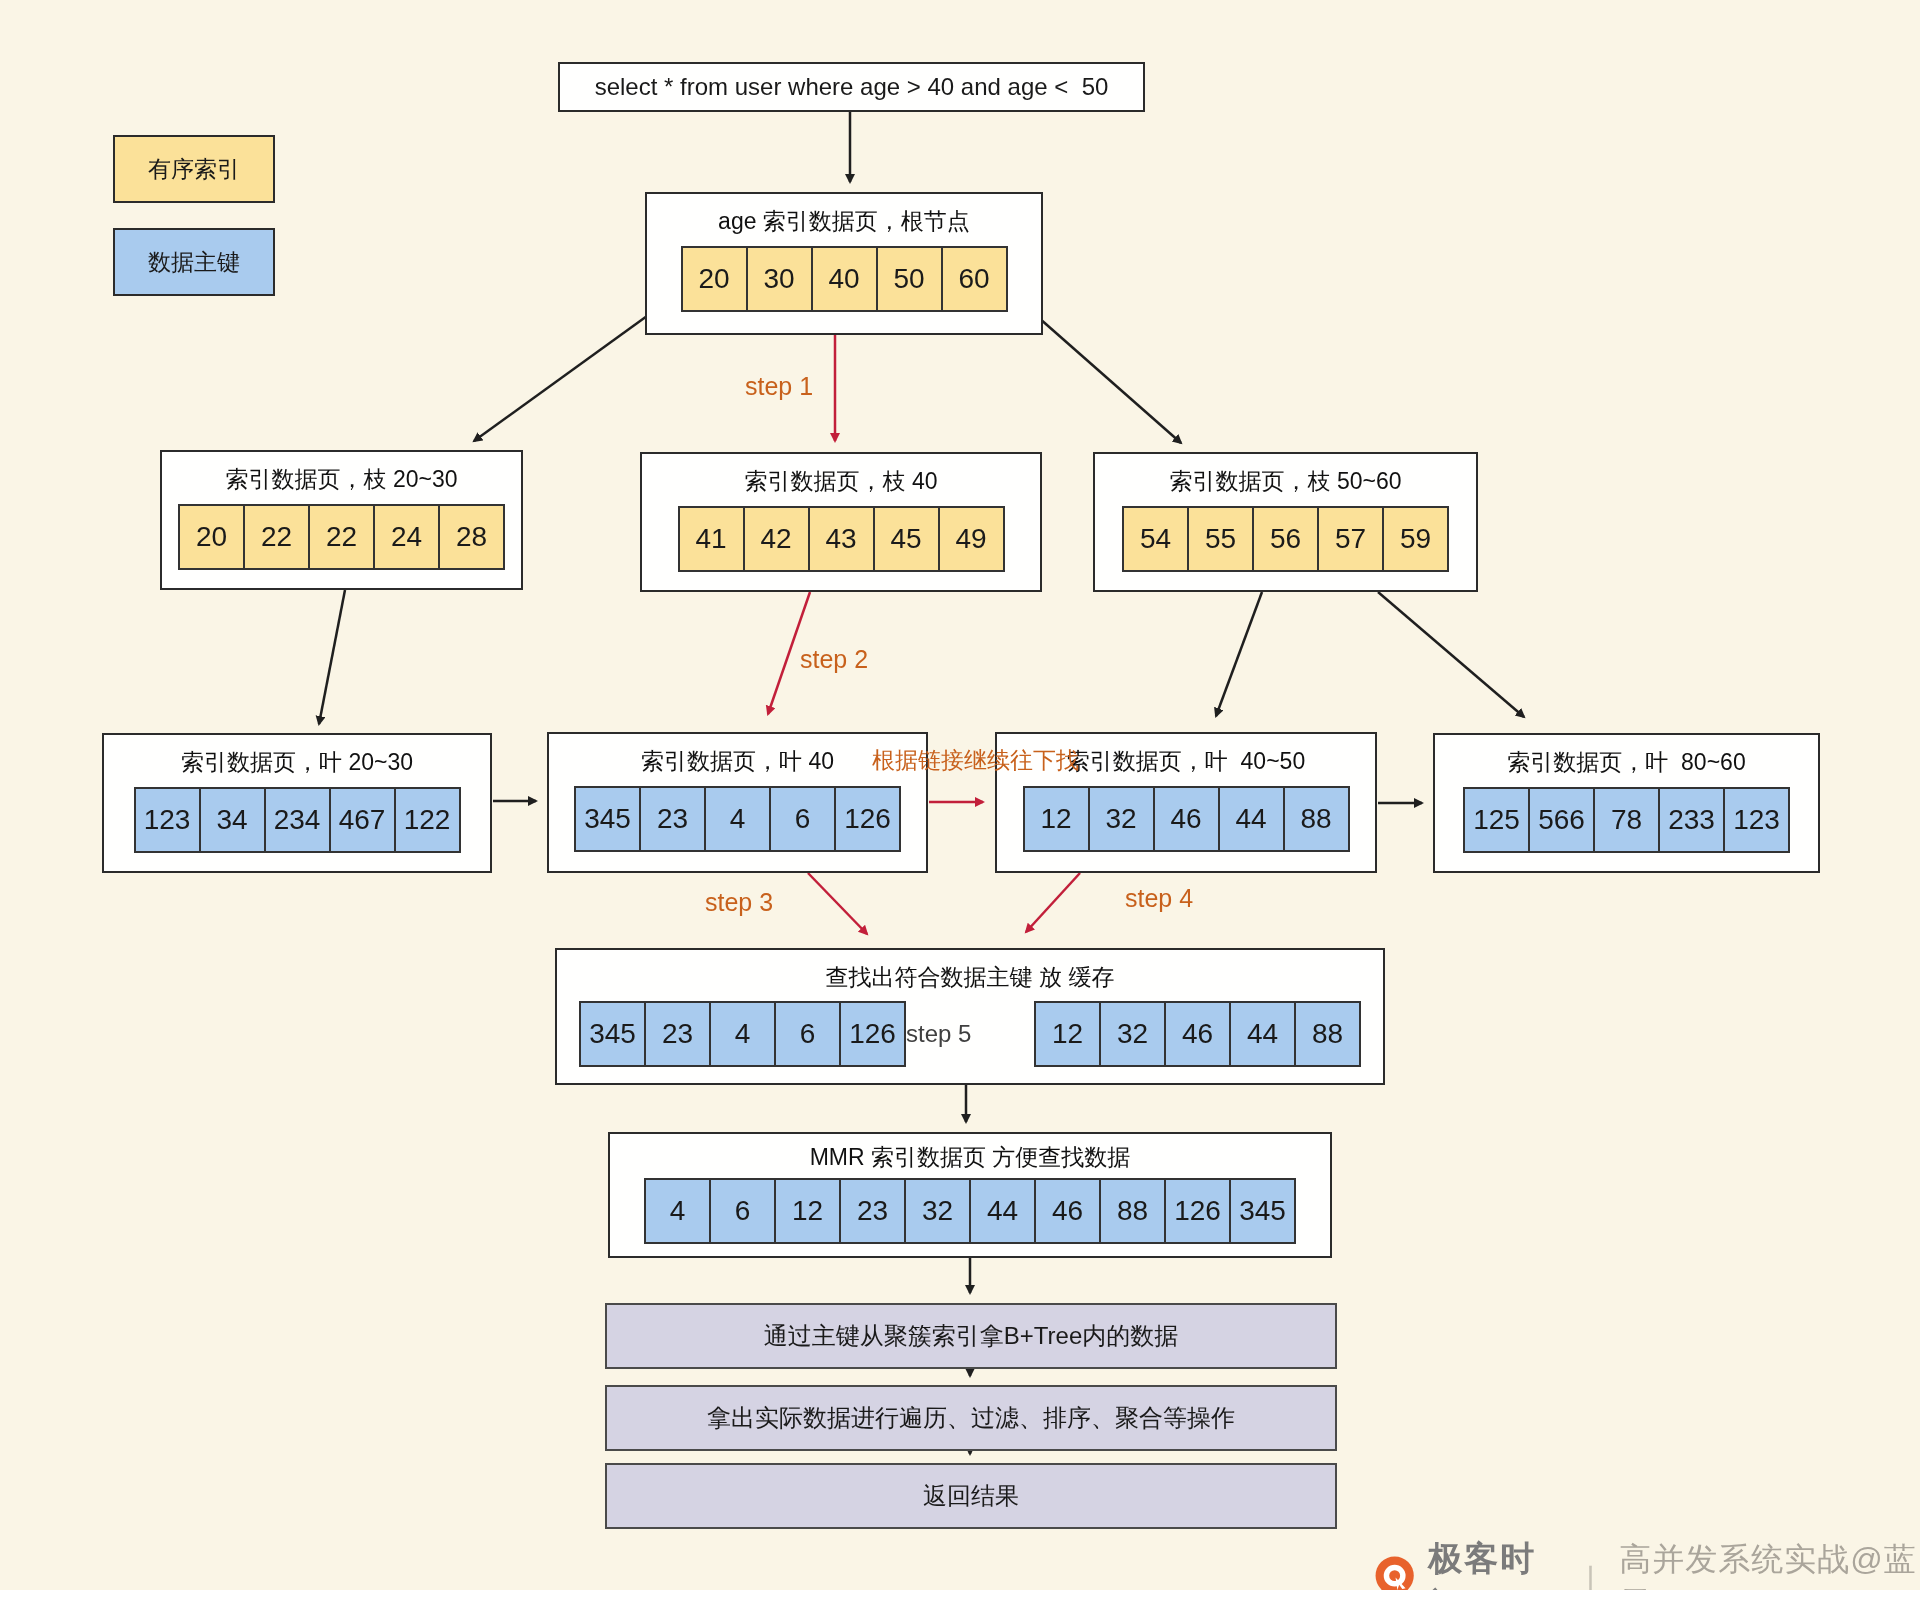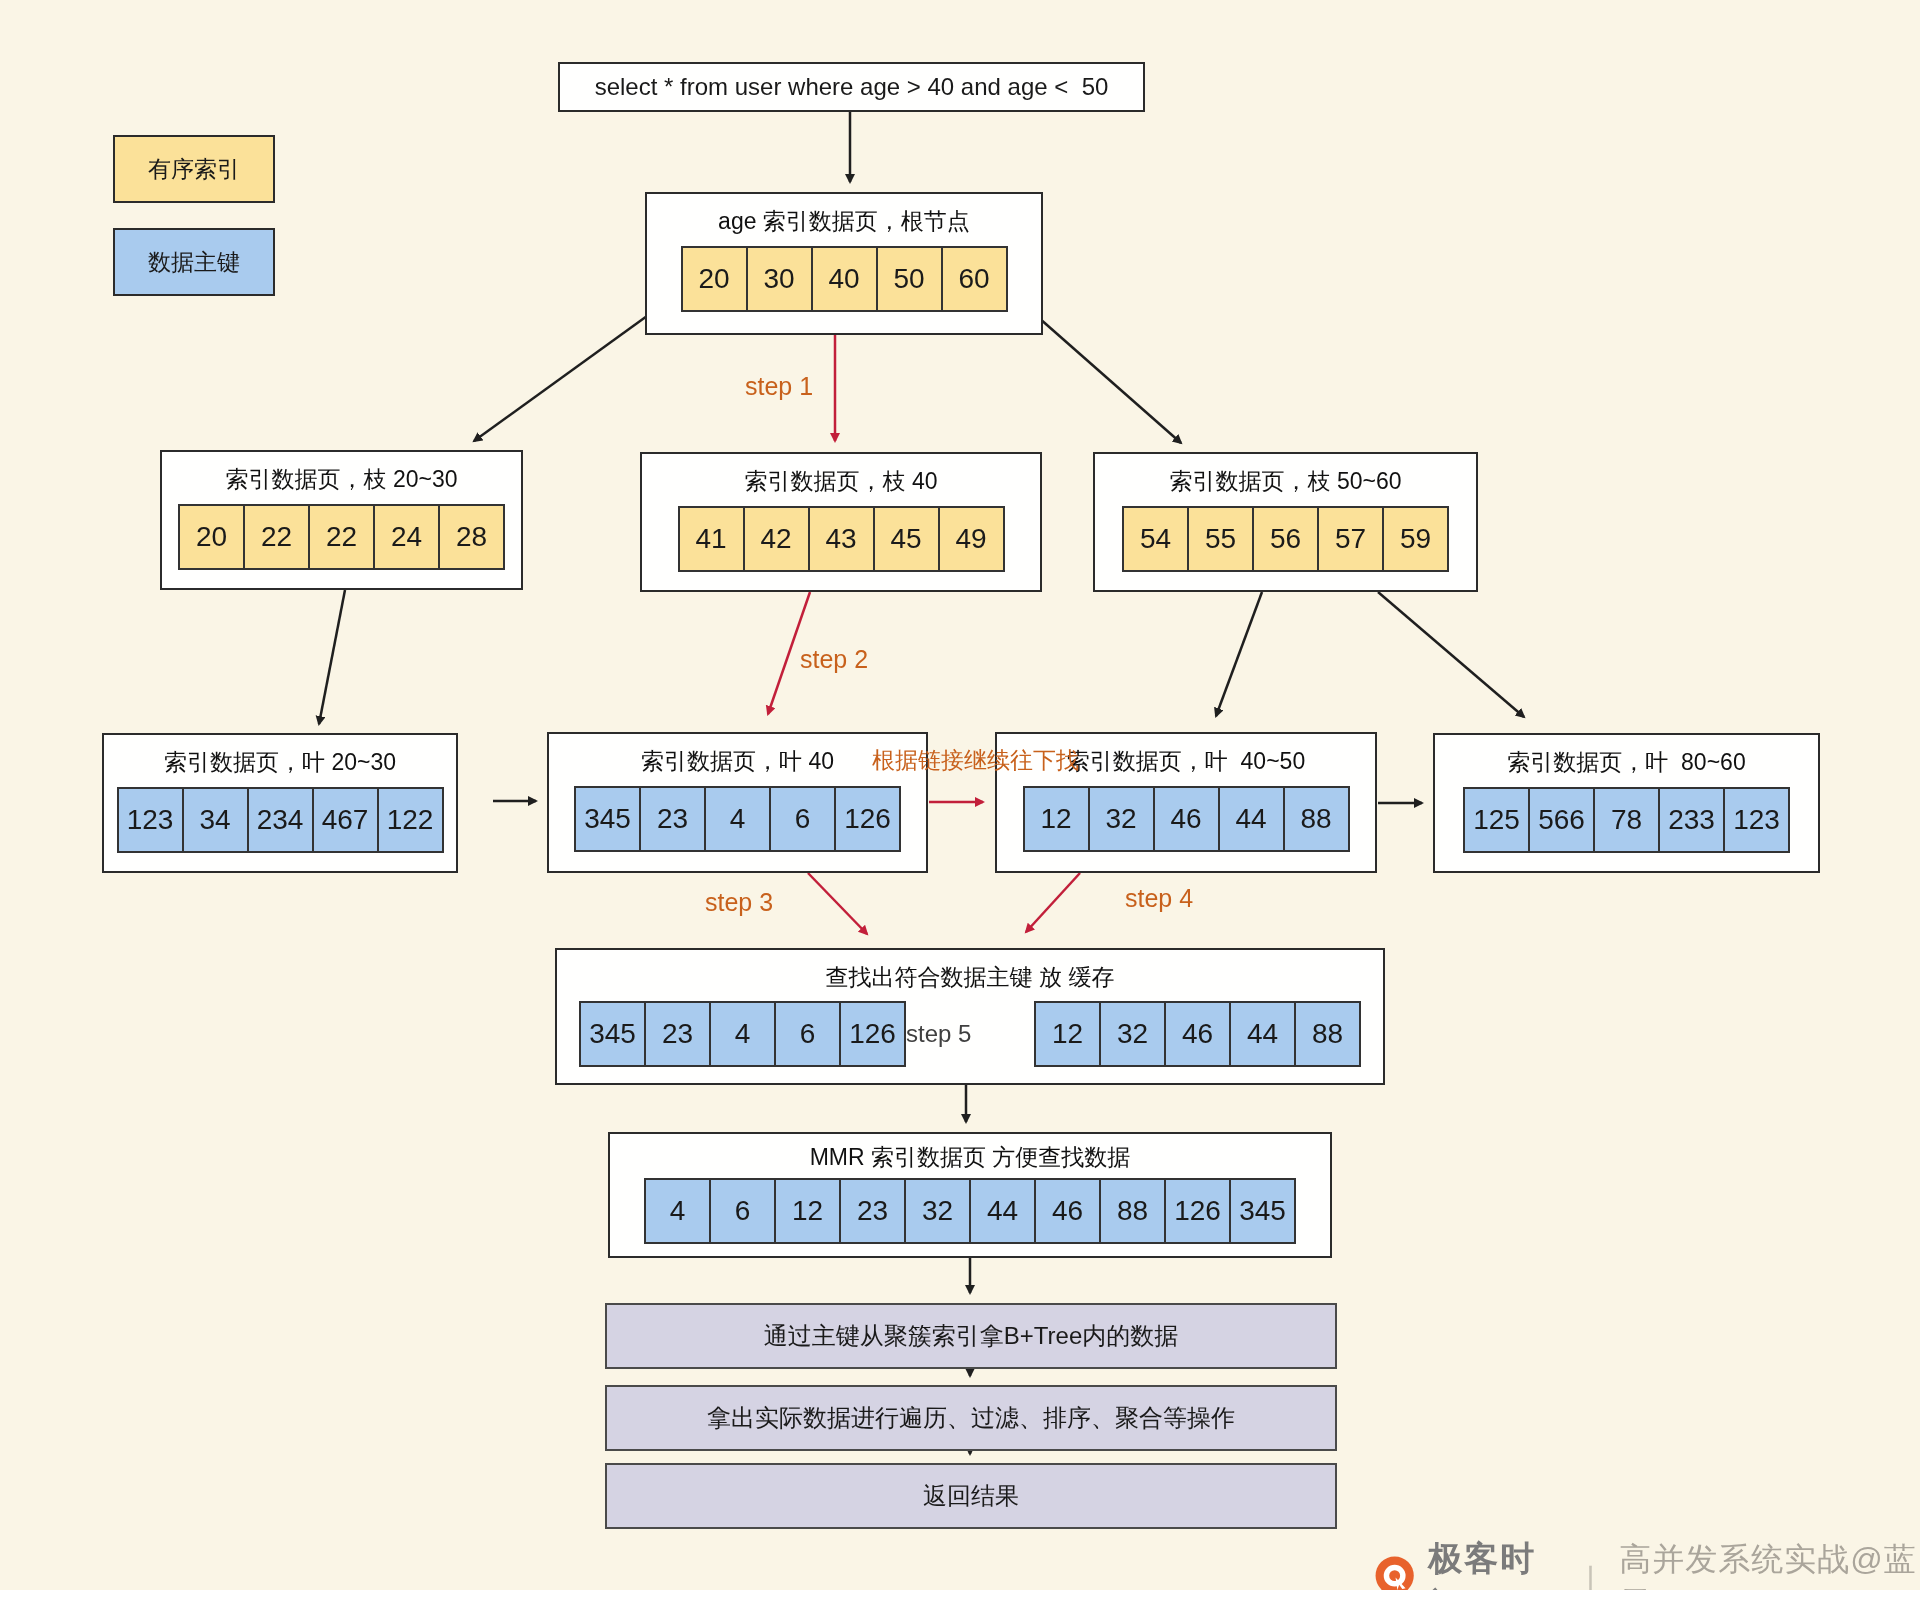--- a/index.html
+++ b/index.html
@@ -171,21 +171,21 @@
     <div class="title">索引数据页，枝 50~60</div>
     <div class="cells">
         <div class="cell">54</div>
         <div class="cell">55</div>
         <div class="cell">56</div>
         <div class="cell">57</div>
         <div class="cell">59</div>
       </div>
   </div>
 
-  <div class="node" style="left:102px;top:733px;width:356px;height:140px" data-celltype="blue">
+  <div class="node" style="left:102px;top:733px;width:390px;height:140px" data-celltype="blue">
     <div class="title">索引数据页，叶 20~30</div>
     <div class="cells">
         <div class="cell">123</div>
         <div class="cell">34</div>
         <div class="cell">234</div>
         <div class="cell">467</div>
         <div class="cell">122</div>
       </div>
   </div>
   <div class="node" style="left:547px;top:732px;width:381px;height:141px" data-celltype="blue">

